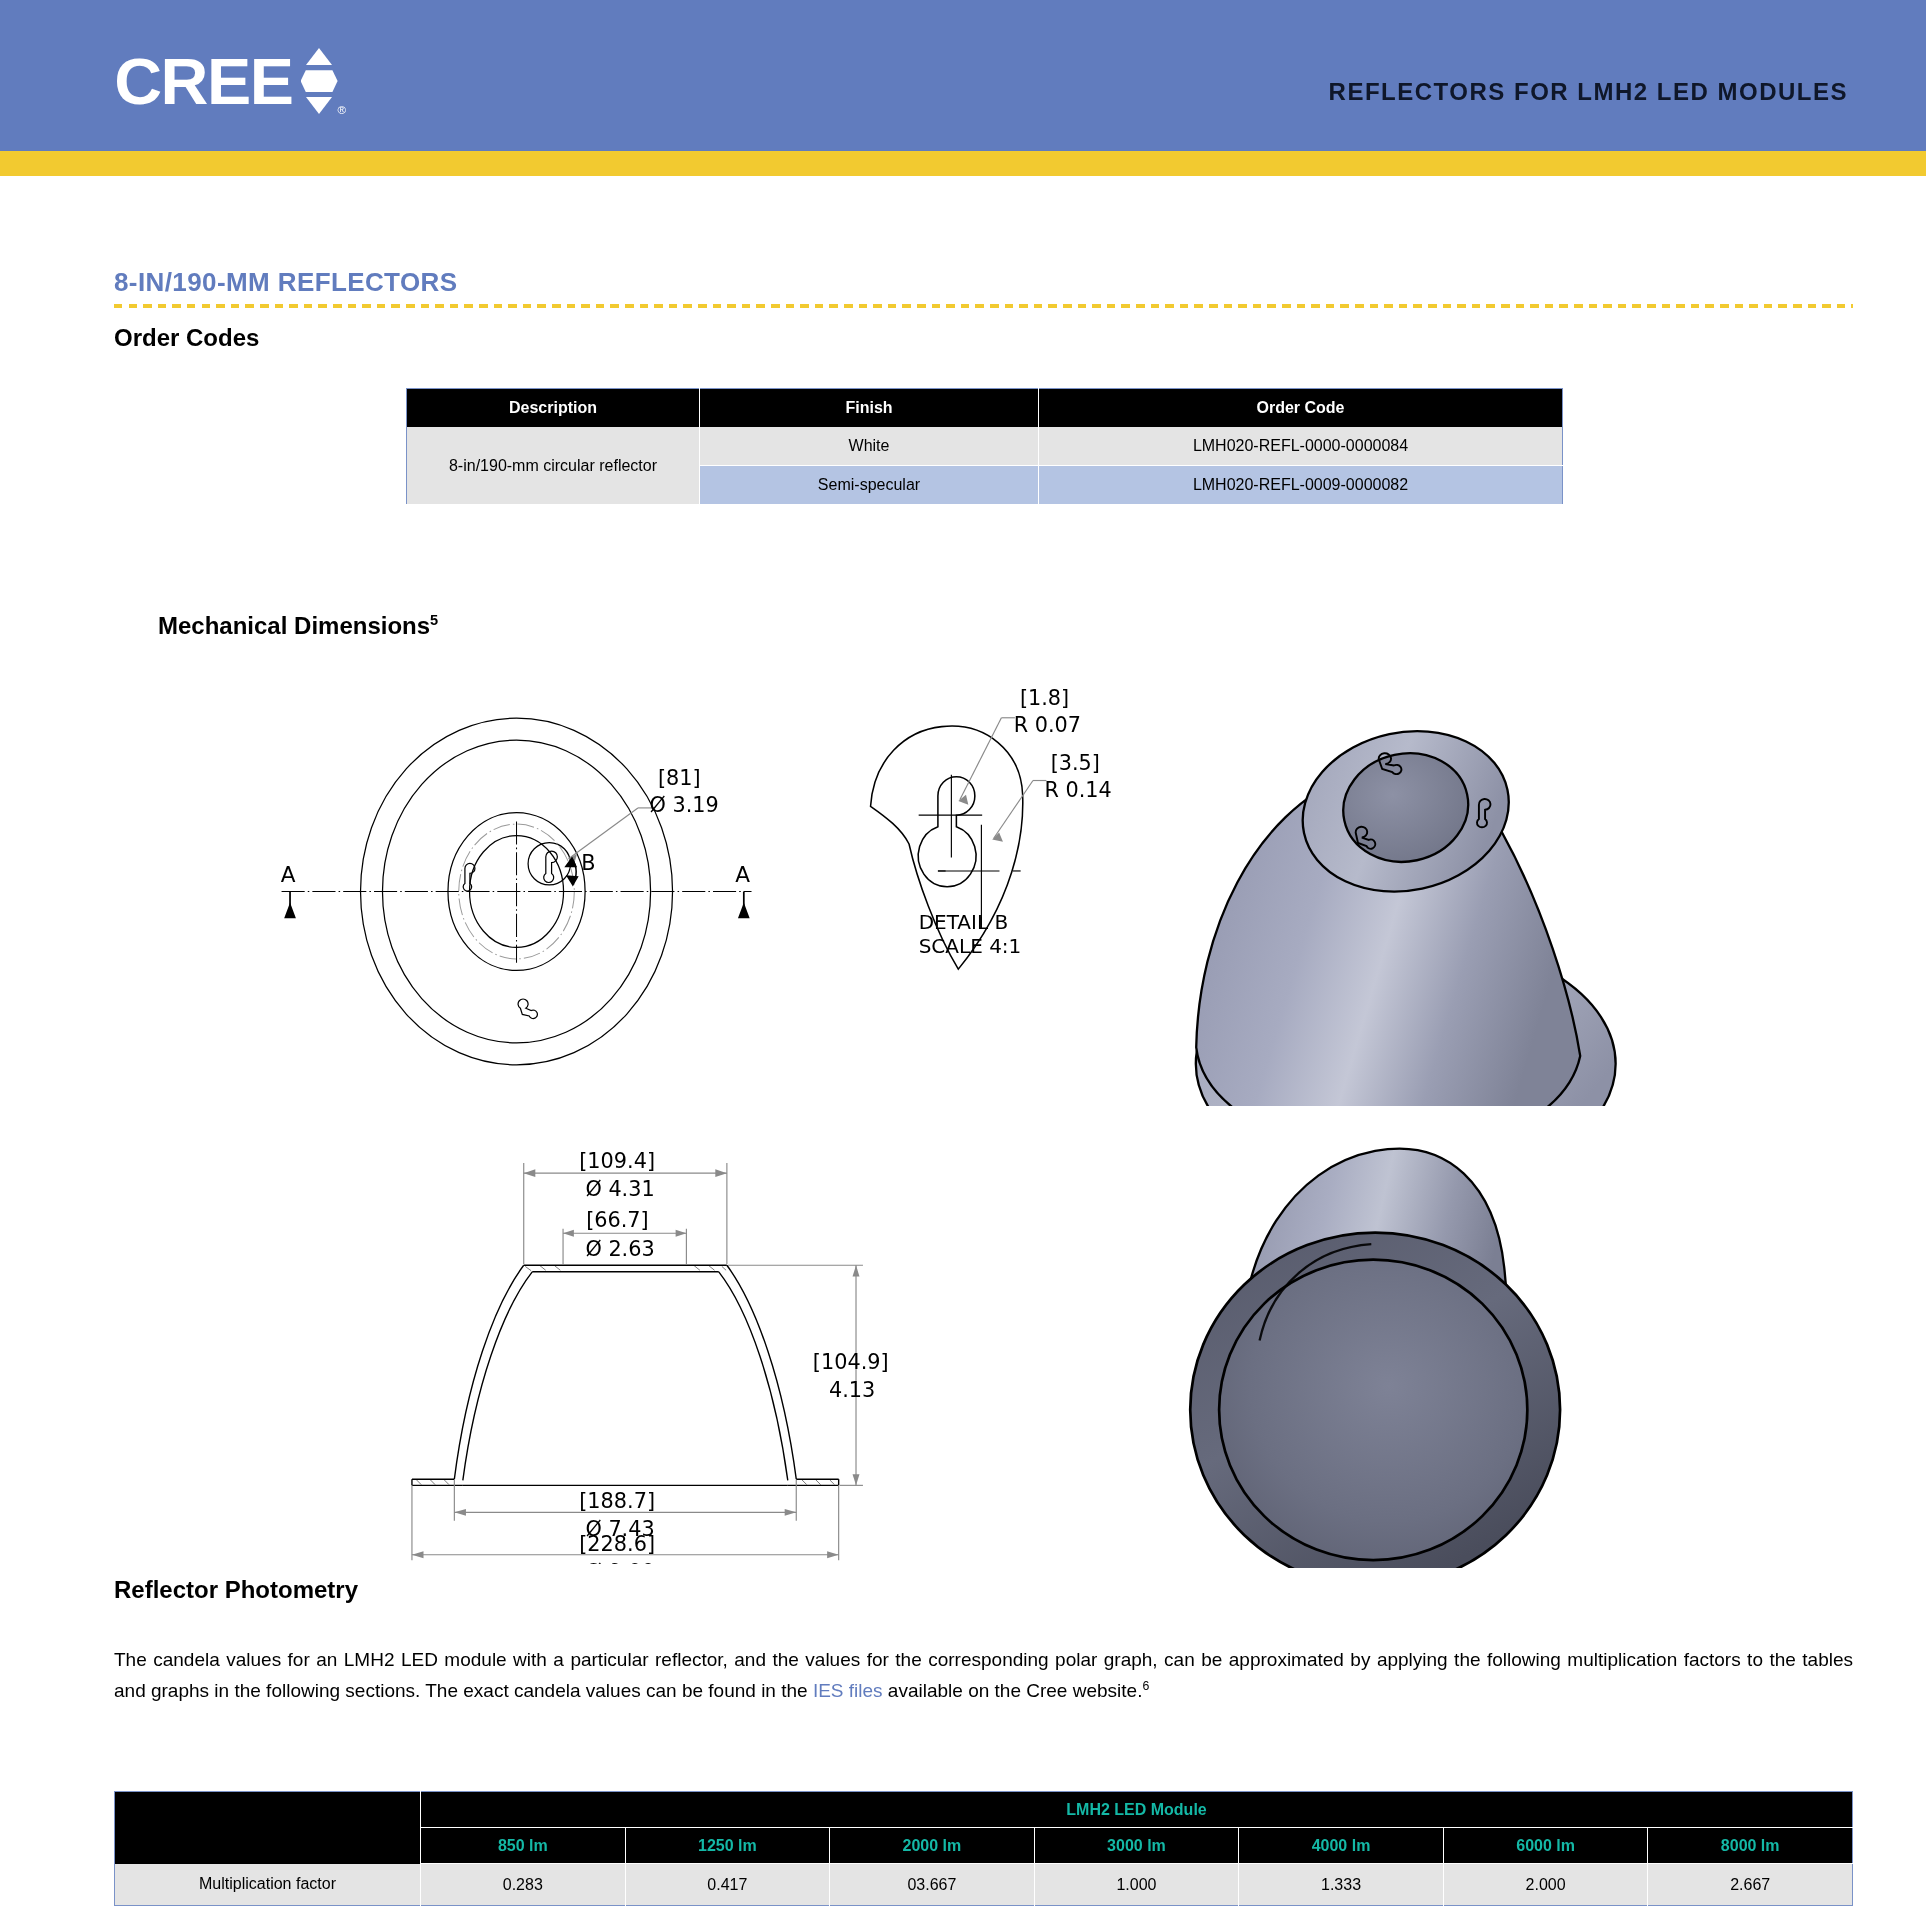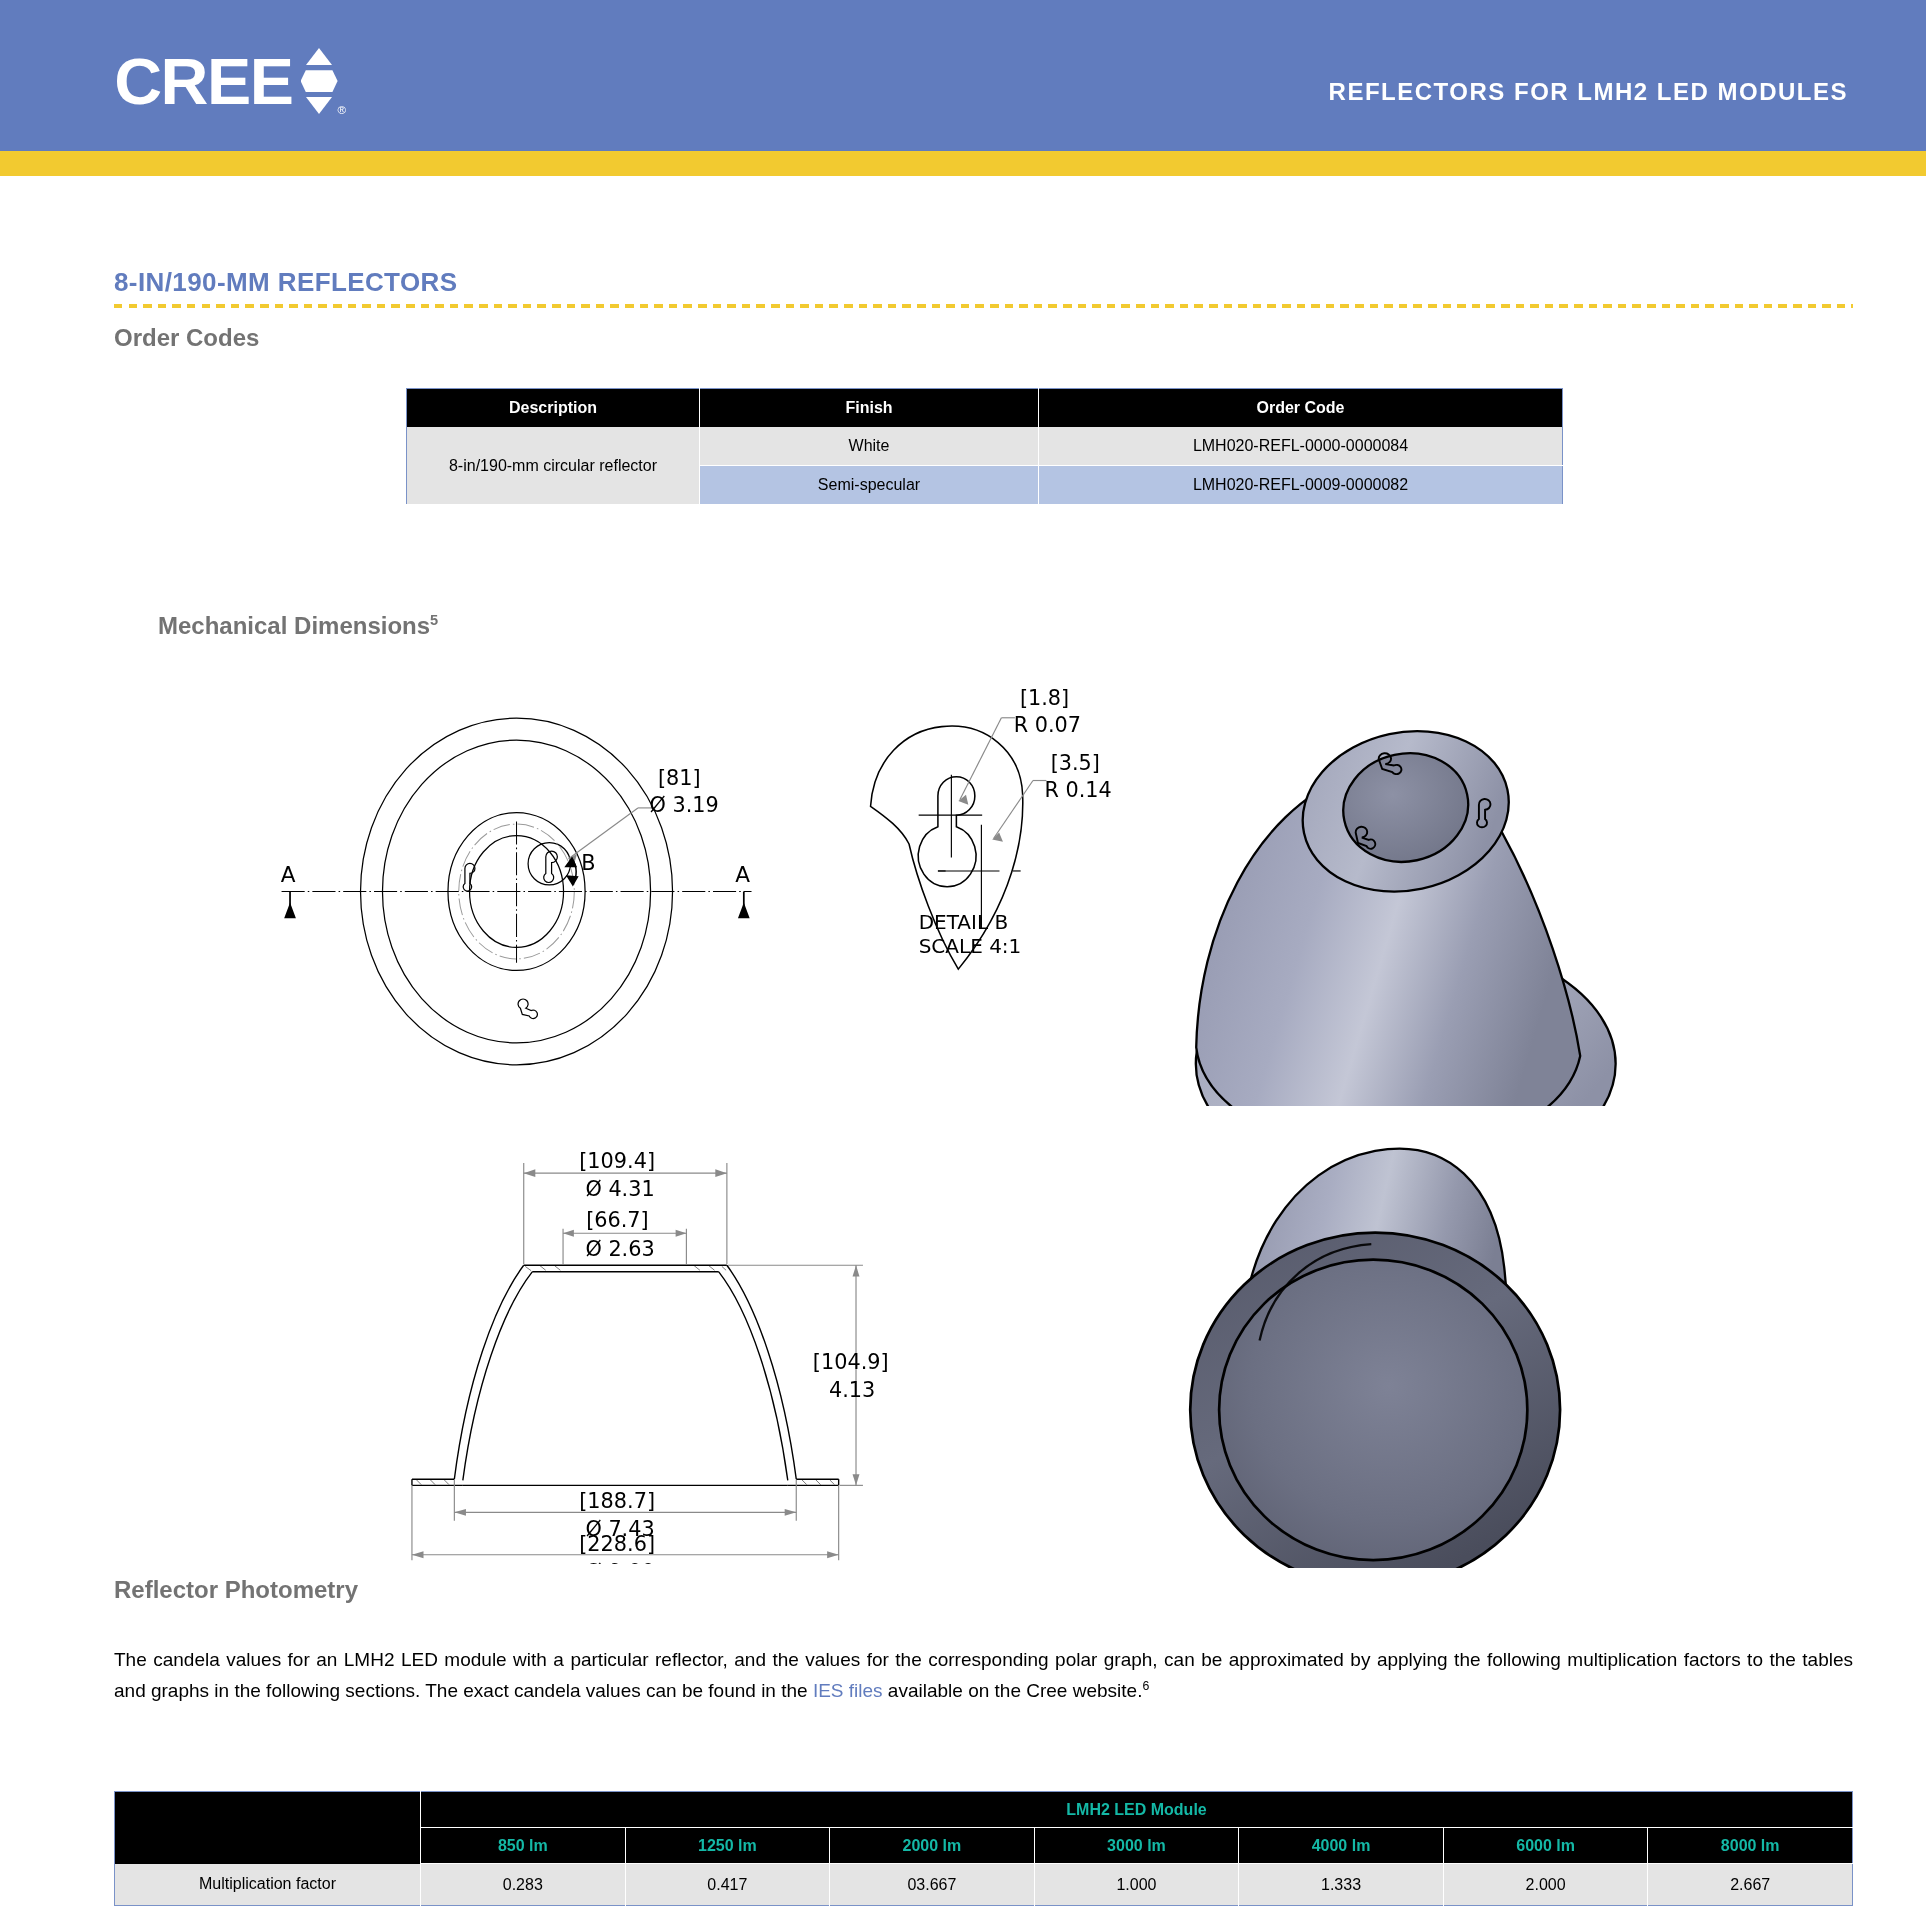--- a/index.html
+++ b/index.html
@@ -47,41 +47,41 @@
     border-right:13px solid transparent;
     border-top:17.7px solid #fff;
   }
   .logo-reg {
     position:absolute; left:37px; top:55px;
     font-size:11.6px; color:#fff;
   }
   .header-title {
     position:absolute; right:117px; top:92px;
     transform:translateY(-50%);
-    font-size:24px; font-weight:bold; color:#ffffff;
+    font-size:24px; font-weight:bold; color:#0f172a;
     letter-spacing:1.5px;
   }
   .header-rule {
     position:absolute; left:0; top:151px; width:1965px; height:25.4px;
     background:#F2CA30;
   }
 
   
   .section-heading {
     position:absolute; left:114px; top:267px;
     font-size:26px; font-weight:bold; color:#617CBE;
     letter-spacing:0.4px;
   }
   .dashed-rule {
     position:absolute; left:114px; top:304px; width:1739px; height:3.5px;
     background:repeating-linear-gradient(to right,#F2CA30 0,#F2CA30 8.5px,transparent 8.5px,transparent 14.6px);
   }
 
   .subhead {
-    position:absolute; font-size:24px; font-weight:bold; color:#737373;
+    position:absolute; font-size:24px; font-weight:bold; color:#000000;
   }
   #order-codes-heading { left:114px; top:324px; }
   #mech-dim-heading    { left:114px; top:612px;margin-left:44px; }
   #photometry-heading  { left:114px; top:1576px; }
   .sup { font-size:14.6px; vertical-align:super; }
 
   
   .oc-table {
     position:absolute; left:406px; top:388px;
     width:1156px;

